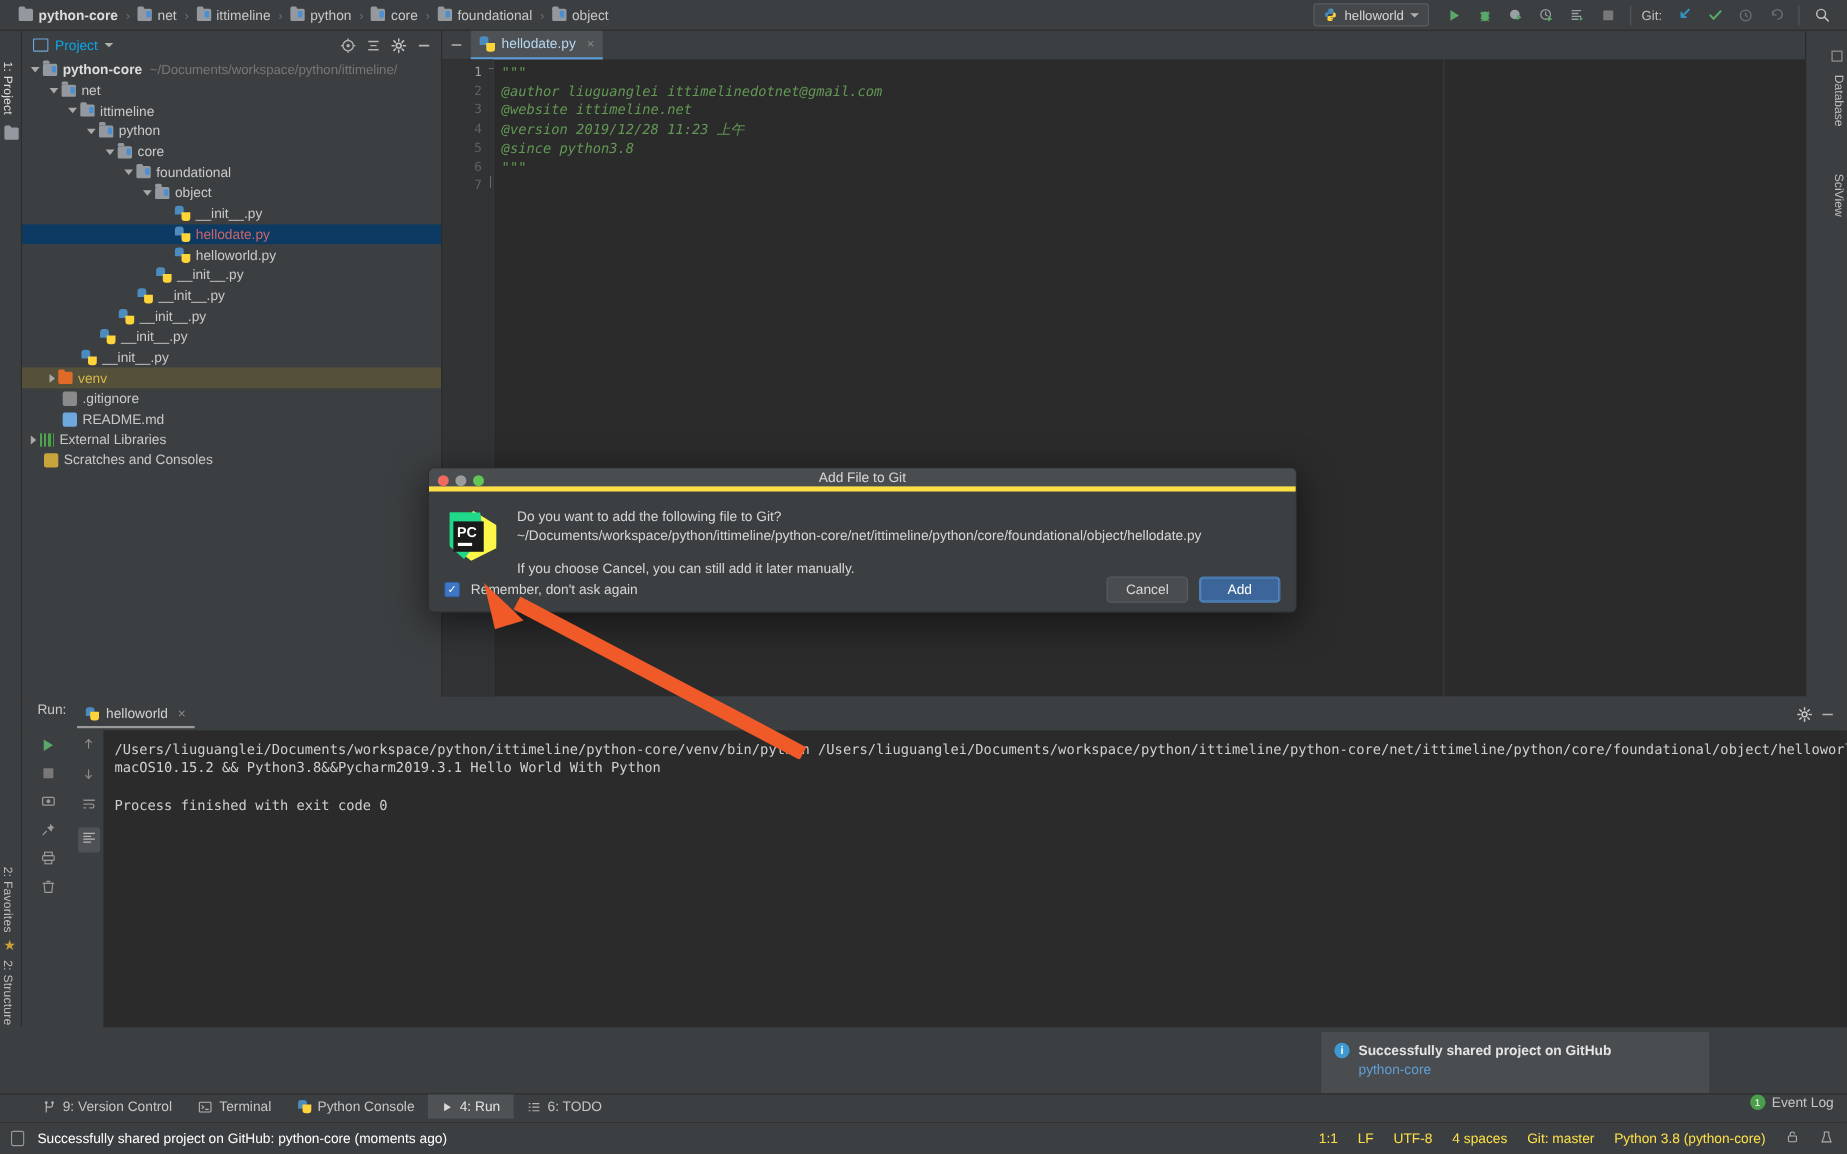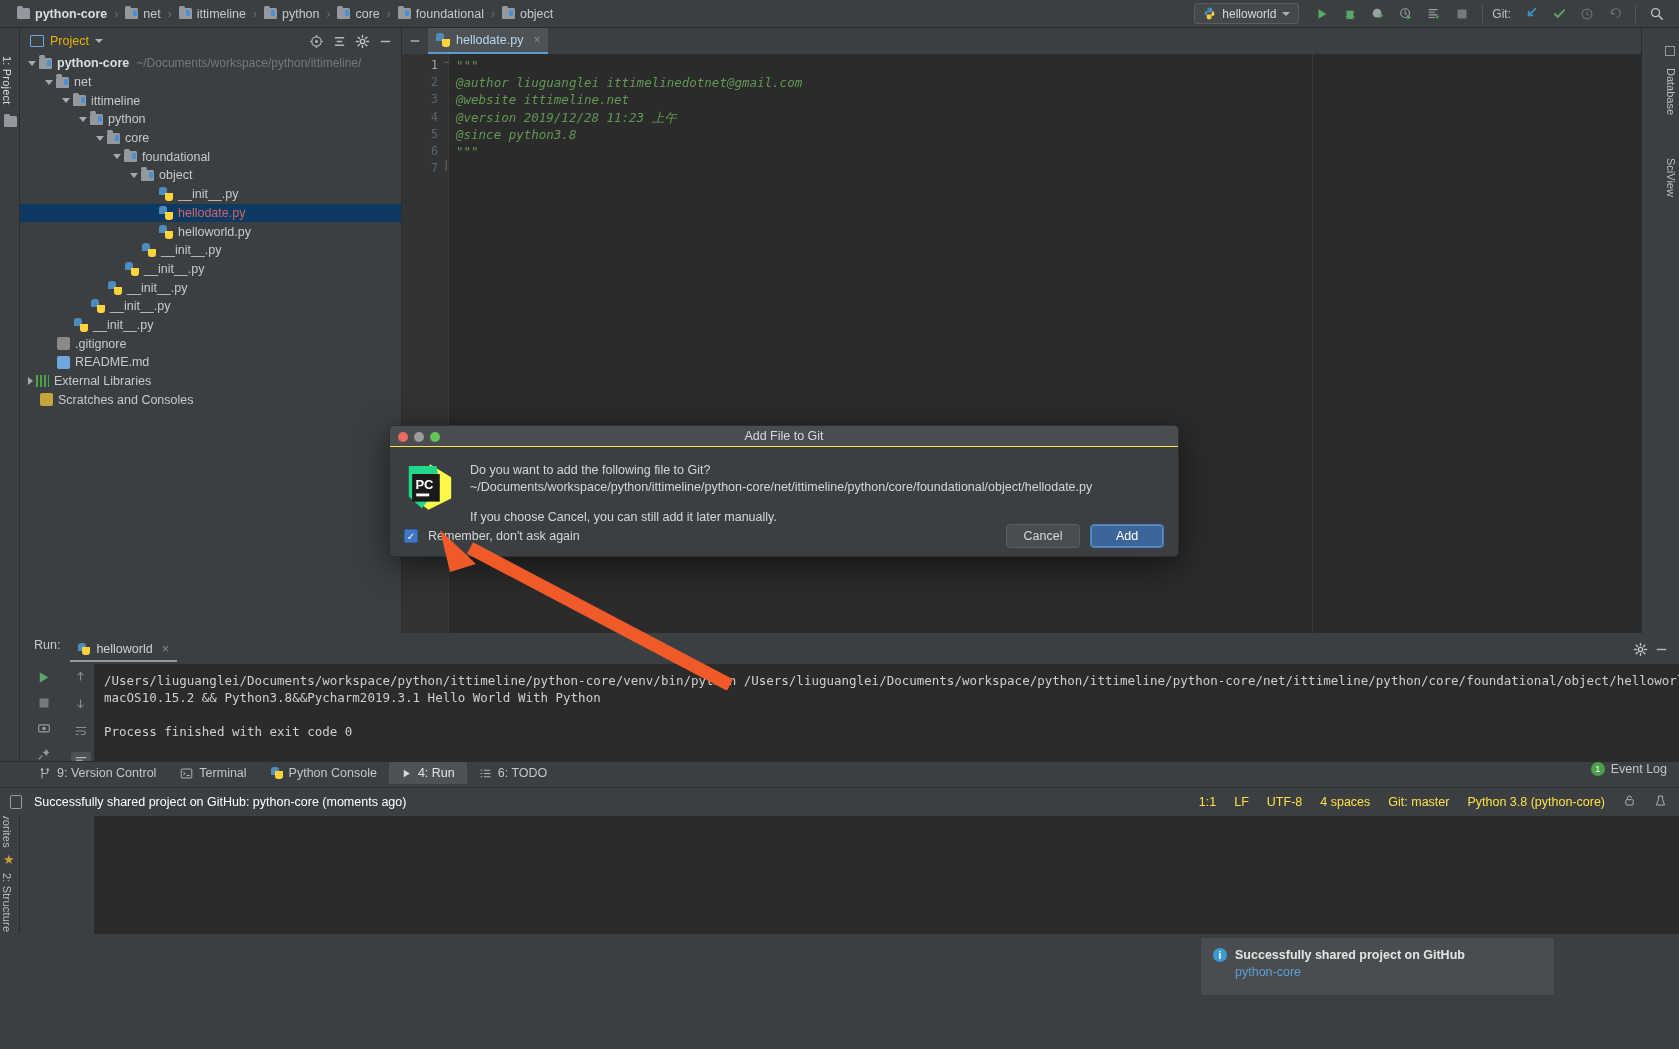--- a/index.html
+++ b/index.html
@@ -4,21 +4,21 @@
 <style>
   * { box-sizing: border-box; margin: 0; padding: 0; }
   html, body {
     width: 1679px; height: 1049px;
     background: #3c3f41;
     font-family: "Liberation Sans", sans-serif;
     font-size: 12px;
     color: #bbbbbb;
     overflow: hidden;
   }
-  #app { position: relative; width: 1679px; height: 816px; }
+  #app { position: relative; width: 1679px; height: 1049px; }
 
   
   .topbar {
     position: absolute; top: 0; left: 0; width: 1679px; height: 28px;
     background: #3c3f41;
     border-bottom: 1px solid #2b2b2b;
     display: flex; align-items: center;
   }
   .crumbs { display: flex; align-items: center; padding-left: 14px; gap: 0px; }
   .crumb { display: flex; align-items: center; height: 28px; padding: 0 3px; cursor: default; }
@@ -68,21 +68,21 @@
   .vtab.sel { color:#ddd; }
 
   
   .projpanel {
     position:absolute; left:20px; top:28px; width:382px; height:605px;
     background:#3c3f41; border-right:1px solid #2b2b2b;
   }
   .projheader {
     height:26px; display:flex; align-items:center; padding:0 6px 0 10px; gap:6px;
   }
-  .projheader .title { font-size:12.5px; color:#eab308; }
+  .projheader .title { font-size:12.5px; color:#0ea5e9; }
   .ph-icon { width:14px;height:12px;border:1.5px solid #6fa8dc; background:#3c3f41; border-radius:1px; }
   .ph-actions { margin-left:auto; display:flex; align-items:center; gap:3px; }
   .ph-btn { width:20px;height:20px;display:flex;align-items:center;justify-content:center; }
 
   .tree { position:absolute; top:26px; left:0; right:0; bottom:0; overflow:hidden; }
   .trow {
     height:18.7px; display:flex; align-items:center; font-size:12.5px; white-space:nowrap;
     padding-right:4px; cursor:default;
   }
   .trow.sel { background:#0d3a63; }
@@ -169,21 +169,21 @@
 
   
   .dlg {
     position:absolute; left:389px; top:425px; width:790px; height:132px;
     background:#3c3f41; border:1px solid #2e2e2e; border-radius:5px;
     box-shadow: 0 8px 34px rgba(0,0,0,.55);
   }
   .dlg-title {
     height:21px; background:#4a4d4f; border-radius:4px 4px 0 0;
     display:flex; align-items:center; justify-content:center; position:relative;
-    border-bottom:1px solid #fde047;
+    border-bottom:5px solid #fde047;
   }
   .dlg-title .t { font-size:12.5px; color:#d8d8d8; }
   .traffic { position:absolute; left:8px; top:6px; display:flex; gap:6px; }
   .tl { width:10px;height:10px;border-radius:50%; }
   .tl.r{background:#ec6a5f;} .tl.y{background:#9b9b9b;} .tl.g{background:#62c554;}
   .dlg-body { display:flex; padding:14px 16px 0 14px; gap:14px; }
   .pclogo { width:52px;height:52px; flex:0 0 auto; position:relative; }
   .dlg-text { padding-top:2px; }
   .dlg-text .l { font-size:12.5px; color:#d6d6d6; line-height:15.5px; }
   .dlg-text .l.path { margin-top:1px; }
@@ -495,20 +495,26 @@
           <span style="display:inline-block;width:59px;flex:0 0 auto;"></span>
           <span class="tw none"></span>
           <span class="pyicon"></span>
           <span class="tlabel">__init__.py</span>
         </div>
         <div class="trow">
           <span style="display:inline-block;width:42px;flex:0 0 auto;"></span>
           <span class="tw none"></span>
           <span class="pyicon"></span>
           <span class="tlabel">__init__.py</span>
+        </div>
+        <div class="trow venvrow">
+          <span style="display:inline-block;width:25px;flex:0 0 auto;"></span>
+          <span class="tw right"></span>
+          <span class="folderorange"></span>
+          <span class="tlabel venv">venv</span>
         </div>
         <div class="trow">
           <span style="display:inline-block;width:25px;flex:0 0 auto;"></span>
           <span class="tw none"></span>
           <span class="gitico"></span>
           <span class="tlabel">.gitignore</span>
         </div>
         <div class="trow">
           <span style="display:inline-block;width:25px;flex:0 0 auto;"></span>
           <span class="tw none"></span>

